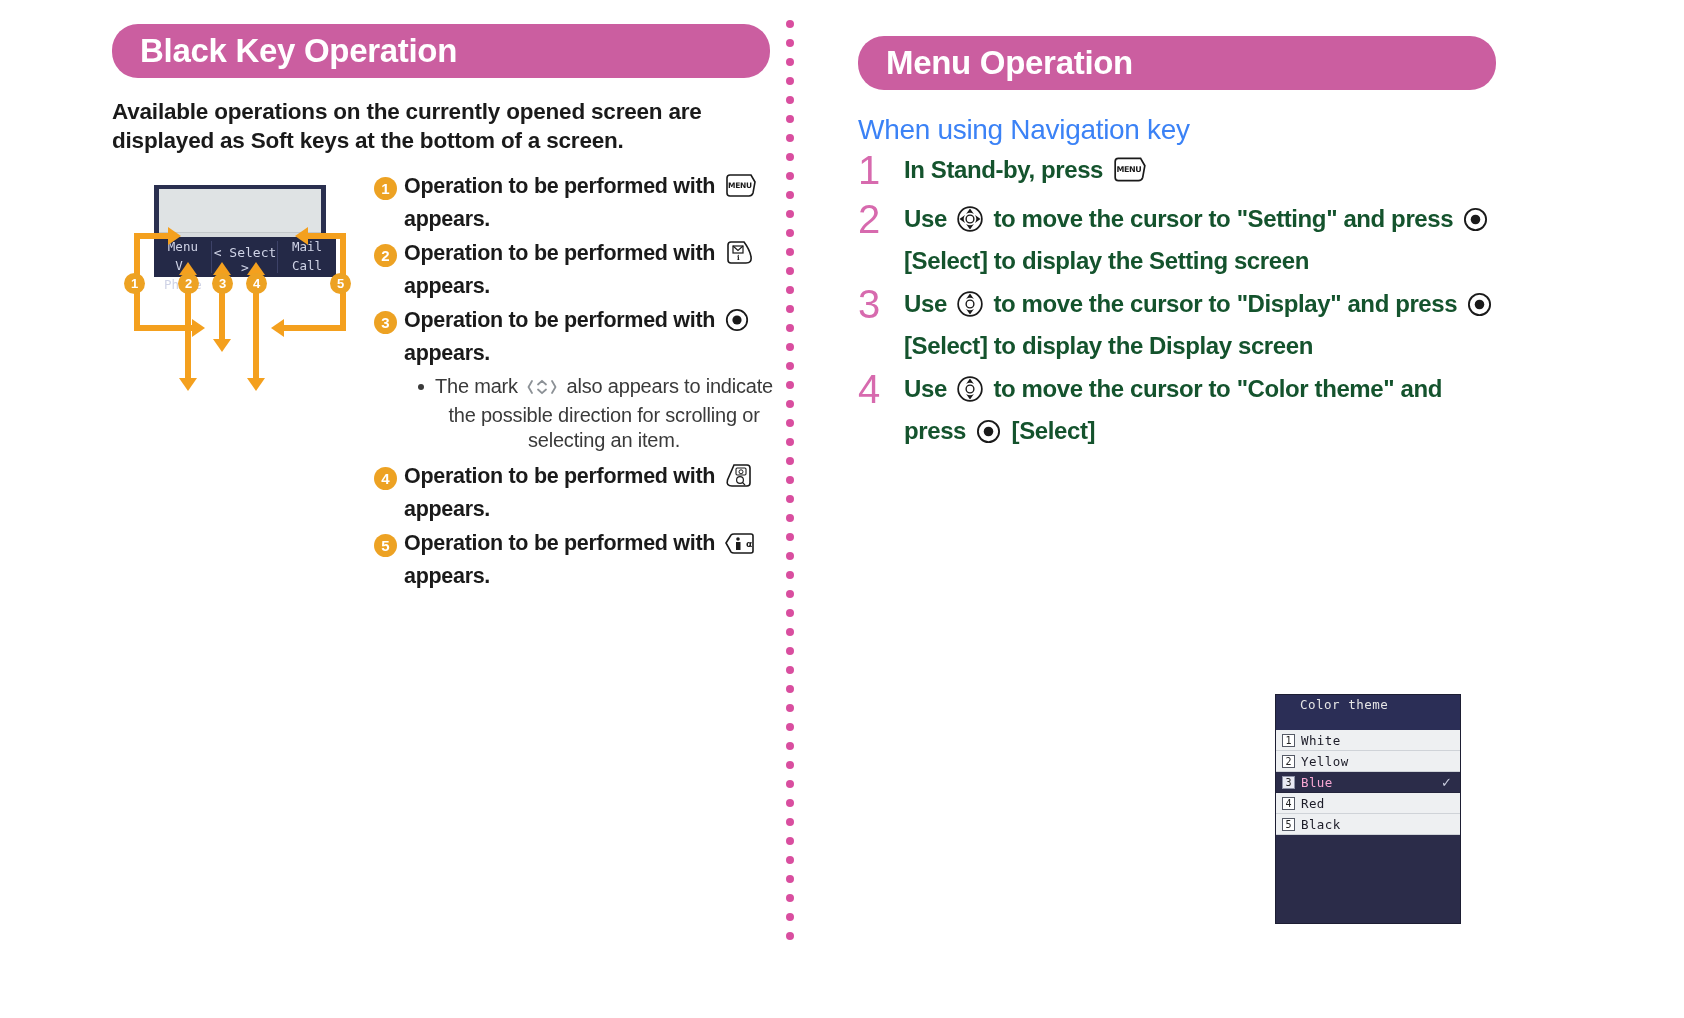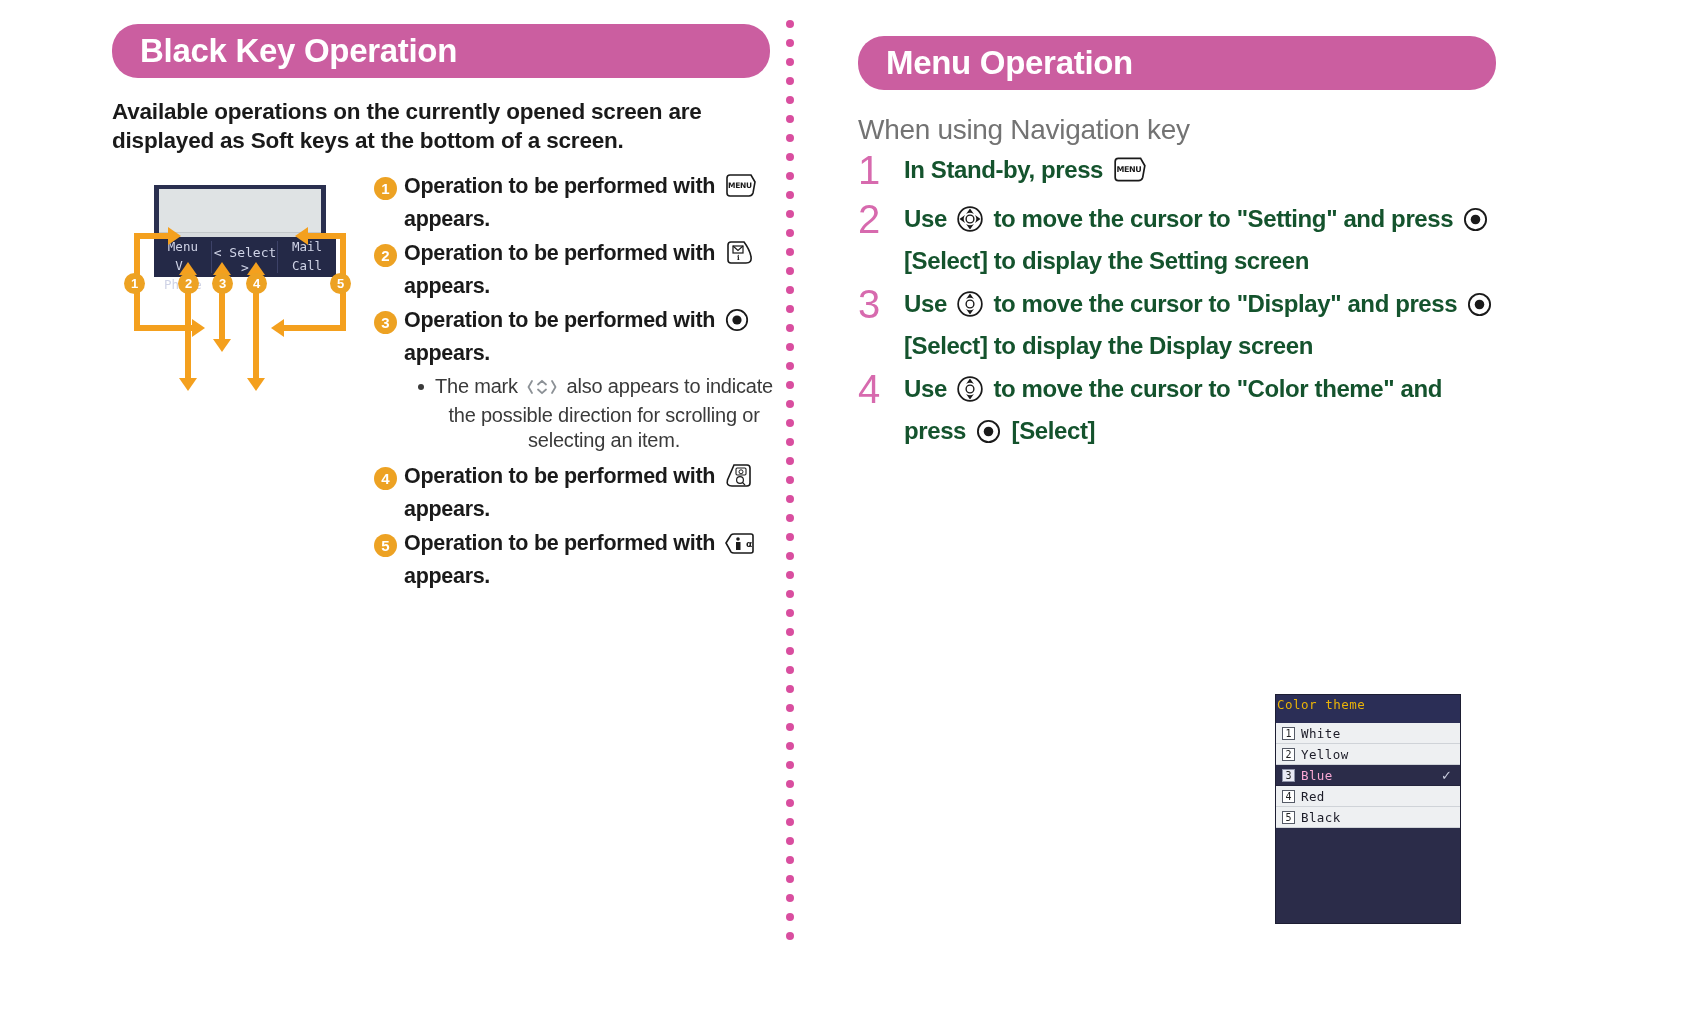--- a/index.html
+++ b/index.html
@@ -141,21 +141,21 @@
     position: absolute; left: 0; top: 10px;
     width: 6px; height: 6px; border-radius: 50%; background: #3a3a3a;
   }
 
   
   .kico { display: inline-block; vertical-align: -6px; margin: 0 3px; }
 
   
   .subhead {
     margin-top: 24px;
-    color: #737373;
+    color: #3b82f6;
     font-size: 28px;
     font-weight: normal;
     letter-spacing: -0.3px;
   }
 
   
   .steps { margin-top: 6px; }
   .step { position: relative; padding-left: 46px; margin-bottom: 7px; }
   .step-num {
     position: absolute; left: 0; top: -4px;
@@ -168,25 +168,25 @@
   }
 
   
   .ct-shot {
     position: absolute; left: 1275px; top: 694px;
     width: 186px; height: 230px;
     background: #2b2c49;
     border: 1px solid #1d1e33;
   }
   .ct-title {
-    height: 28px; background: #2b2e56;
-    color: #eab308;
+    height: 35px; background: #2b2e56;
+    color: #e5e5e5;
     font-family: "DejaVu Sans Mono", monospace;
     font-size: 12.5px; line-height: 19px;
-    padding-left: 1px; letter-spacing: 0.5px;
+    padding-left: 24px; letter-spacing: 0.5px;
   }
   .ct-row {
     height: 21px; display: flex; align-items: center;
     padding-left: 6px; background: #eef0f2;
     border-bottom: 1px solid #cfd3d8;
     position: relative;
   }
   .ct-row.sel { background: #2b2c49; border-bottom: 1px solid #23243c; }
   .ct-idx {
     width: 13px; height: 13px; flex: 0 0 13px;

